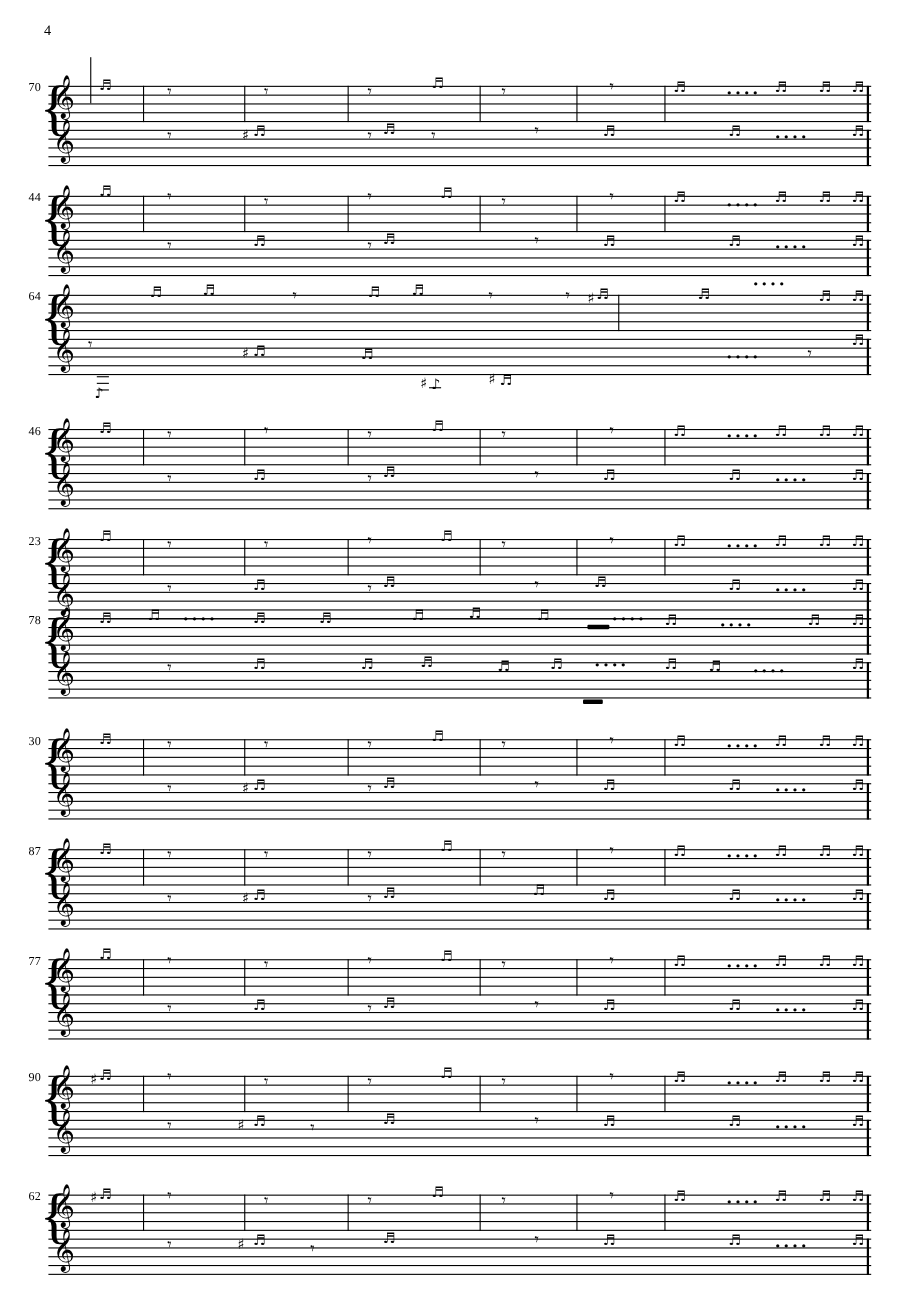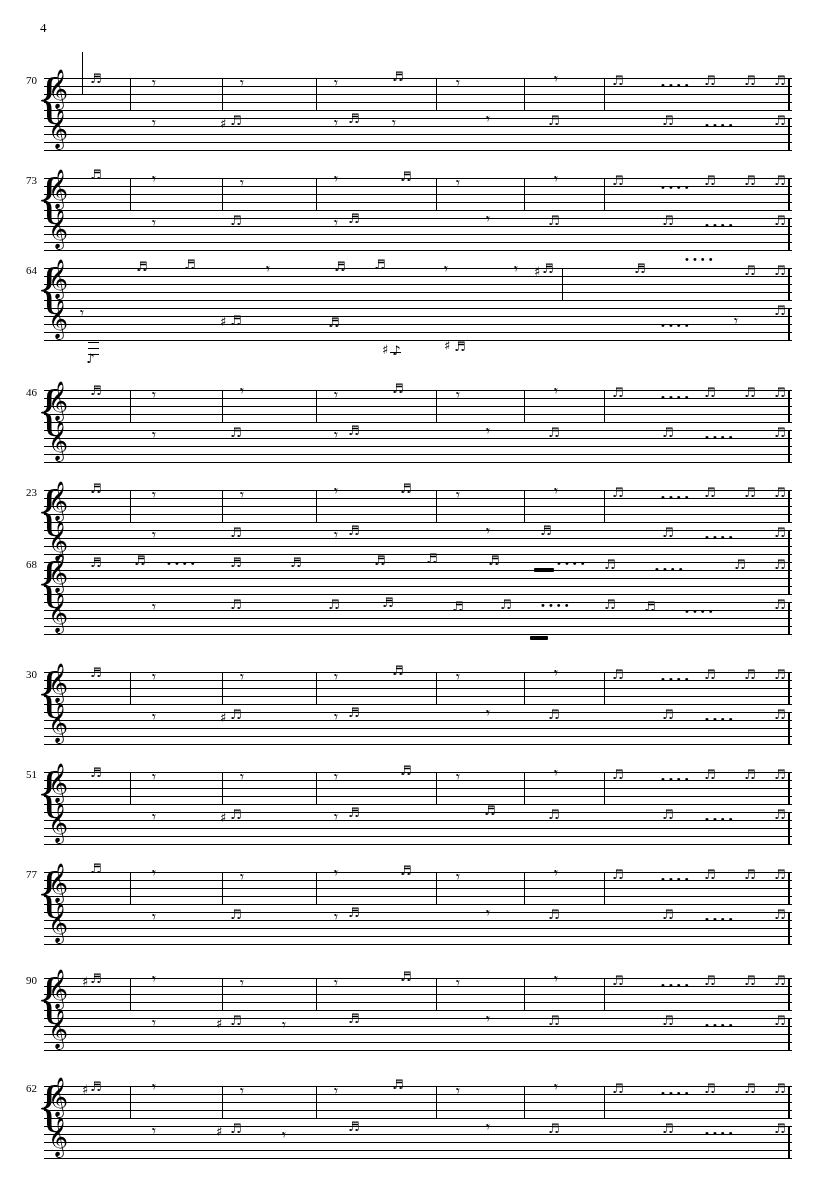--- a/index.html
+++ b/index.html
@@ -164,21 +164,21 @@
       <div class="glyph rest" style="left:442px;top:-6px">𝄾</div>
       <div class="glyph notehead" style="left:504px;top:-4px">♬</div>
       <div class="glyph notehead" style="left:618px;top:-4px">♬</div>
       <div class="dotline" style="left:660px;top:2px">••••</div>
       <div class="glyph notehead" style="left:730px;top:-4px">♬</div>
       <div class="barline thick" style="left:744px;top:0;height:33px"></div>
     </div>
   </div>
 
   <div class="system" style="top:178px">
-    <div class="measure-number">73</div>
+    <div class="measure-number">44</div>
     <div class="brace" style="font-size:56px;line-height:1;top:-8px;">{</div>
 
     <div class="staff" style="top:0px">
       <div class="line l0"></div>
       <div class="line l1"></div>
       <div class="line l2"></div>
       <div class="line l3"></div>
       <div class="line l4"></div>
       <div class="clef" style="left:4px;top:-7px">𝄞</div>
       <div class="glyph notehead" style="left:46px;top:-10px">♬</div>
@@ -375,21 +375,21 @@
       <div class="glyph rest" style="left:442px;top:-6px">𝄾</div>
       <div class="glyph notehead" style="left:496px;top:-6px">♬</div>
       <div class="glyph notehead" style="left:618px;top:-4px">♬</div>
       <div class="dotline" style="left:660px;top:2px">••••</div>
       <div class="glyph notehead" style="left:730px;top:-4px">♬</div>
       <div class="barline thick" style="left:744px;top:0;height:33px"></div>
     </div>
   </div>
 
   <div class="system" style="top:562px">
-    <div class="measure-number">68</div>
+    <div class="measure-number">78</div>
     <div class="brace" style="font-size:56px;line-height:1;top:-8px;">{</div>
 
     <div class="staff" style="top:0px">
       <div class="line l0"></div>
       <div class="line l1"></div>
       <div class="line l2"></div>
       <div class="line l3"></div>
       <div class="line l4"></div>
       <div class="clef" style="left:4px;top:-7px">𝄞</div>
       <div class="glyph notehead" style="left:46px;top:-6px">♬</div>
@@ -479,21 +479,21 @@
       <div class="glyph rest" style="left:442px;top:-6px">𝄾</div>
       <div class="glyph notehead" style="left:504px;top:-4px">♬</div>
       <div class="glyph notehead" style="left:618px;top:-4px">♬</div>
       <div class="dotline" style="left:660px;top:2px">••••</div>
       <div class="glyph notehead" style="left:730px;top:-4px">♬</div>
       <div class="barline thick" style="left:744px;top:0;height:33px"></div>
     </div>
   </div>
 
   <div class="system" style="top:772px">
-    <div class="measure-number">51</div>
+    <div class="measure-number">87</div>
     <div class="brace" style="font-size:56px;line-height:1;top:-8px;">{</div>
 
     <div class="staff" style="top:0px">
       <div class="line l0"></div>
       <div class="line l1"></div>
       <div class="line l2"></div>
       <div class="line l3"></div>
       <div class="line l4"></div>
       <div class="clef" style="left:4px;top:-7px">𝄞</div>
       <div class="glyph notehead" style="left:46px;top:-6px">♬</div>

